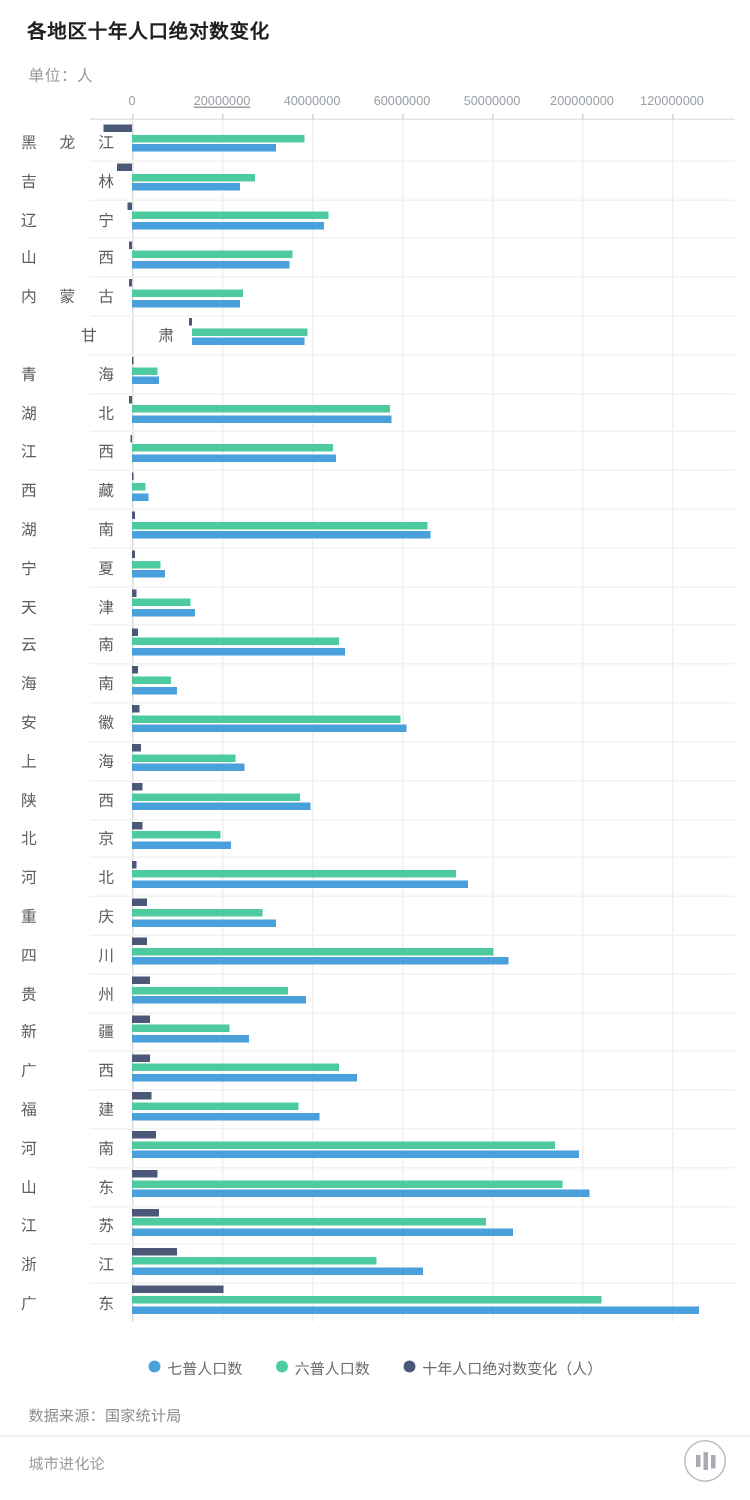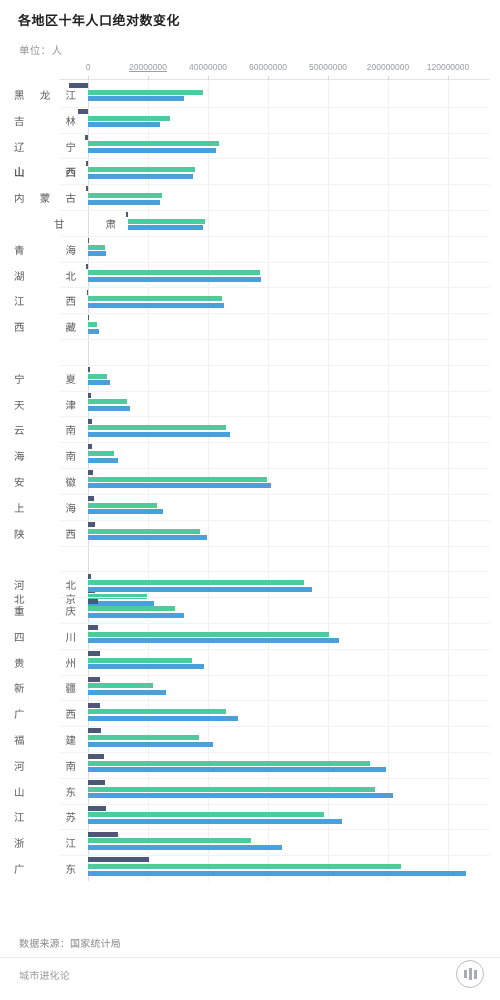--- a/index.html
+++ b/index.html
@@ -165,21 +165,21 @@
           <div class="bar b-seven" style="left: 88px; width: 95.55px; top: 15.4px;"></div>
         </div>
         <div class="sep" style="top: 25.8065px;"></div>
         <div class="row" style="top: 51.6129px; height: 25.8065px;">
           <div class="row-label">辽　宁</div>
           <div class="bar b-change" style="left: 84.55px; width: 3.45px; top: 2.2px;"></div>
           <div class="bar b-six" style="left: 88px; width: 131.238px; top: 8.8px;"></div>
           <div class="bar b-seven" style="left: 88px; width: 127.773px; top: 15.4px;"></div>
         </div>
         <div class="sep" style="top: 51.6129px;"></div>
-        <div class="row" style="top: 77.4194px; height: 25.8065px; font-weight: bold;">
+        <div class="row" style="top: 77.4194px; height: 25.8065px;">
           <div class="row-label">山　西</div>
           <div class="bar b-change" style="left: 85.63px; width: 2.37px; top: 2.2px;"></div>
           <div class="bar b-six" style="left: 88px; width: 107.136px; top: 8.8px;"></div>
           <div class="bar b-seven" style="left: 88px; width: 104.76px; top: 15.4px;"></div>
         </div>
         <div class="sep" style="top: 77.4194px;"></div>
         <div class="row" style="top: 103.226px; height: 25.8065px;">
           <div class="row-label">内蒙古</div>
           <div class="bar b-change" style="left: 86.02px; width: 1.98px; top: 2.2px;"></div>
           <div class="bar b-six" style="left: 88px; width: 74.118px; top: 8.8px;"></div>
@@ -214,20 +214,26 @@
           <div class="bar b-seven" style="left: 88px; width: 135.564px; top: 15.4px;"></div>
         </div>
         <div class="sep" style="top: 206.452px;"></div>
         <div class="row" style="top: 232.258px; height: 25.8065px;">
           <div class="row-label">西　藏</div>
           <div class="bar b-change" style="left: 88px; width: 1.23px; top: 2.2px;"></div>
           <div class="bar b-six" style="left: 88px; width: 9.006px; top: 8.8px;"></div>
           <div class="bar b-seven" style="left: 88px; width: 10.944px; top: 15.4px;"></div>
         </div>
         <div class="sep" style="top: 232.258px;"></div>
+        <div class="row" style="top: 258.065px; height: 25.8065px;">
+          <div class="row-label">湖　南</div>
+          <div class="bar b-change" style="left: 88px; width: 1.8px; top: 2.2px;"></div>
+          <div class="bar b-six" style="left: 88px; width: 197.052px; top: 8.8px;"></div>
+          <div class="bar b-seven" style="left: 88px; width: 199.332px; top: 15.4px;"></div>
+        </div>
         <div class="sep" style="top: 258.065px;"></div>
         <div class="row" style="top: 283.871px; height: 25.8065px;">
           <div class="row-label">宁　夏</div>
           <div class="bar b-change" style="left: 88px; width: 1.71px; top: 2.2px;"></div>
           <div class="bar b-six" style="left: 88px; width: 18.903px; top: 8.8px;"></div>
           <div class="bar b-seven" style="left: 88px; width: 21.606px; top: 15.4px;"></div>
         </div>
         <div class="sep" style="top: 283.871px;"></div>
         <div class="row" style="top: 309.677px; height: 25.8065px;">
           <div class="row-label">天　津</div>
@@ -264,21 +270,21 @@
           <div class="bar b-seven" style="left: 88px; width: 74.61px; top: 15.4px;"></div>
         </div>
         <div class="sep" style="top: 412.903px;"></div>
         <div class="row" style="top: 438.71px; height: 25.8065px;">
           <div class="row-label">陕　西</div>
           <div class="bar b-change" style="left: 88px; width: 6.6px; top: 2.2px;"></div>
           <div class="bar b-six" style="left: 88px; width: 111.981px; top: 8.8px;"></div>
           <div class="bar b-seven" style="left: 88px; width: 118.584px; top: 15.4px;"></div>
         </div>
         <div class="sep" style="top: 438.71px;"></div>
-        <div class="row" style="top: 464.516px; height: 25.8065px; margin-top: 40px;">
+        <div class="row" style="top: 464.516px; height: 25.8065px;">
           <div class="row-label">北　京</div>
           <div class="bar b-change" style="left: 88px; width: 6.84px; top: 2.2px;"></div>
           <div class="bar b-six" style="left: 88px; width: 58.836px; top: 8.8px;"></div>
           <div class="bar b-seven" style="left: 88px; width: 65.679px; top: 15.4px;"></div>
         </div>
         <div class="sep" style="top: 464.516px;"></div>
         <div class="row" style="top: 490.323px; height: 25.8065px;">
           <div class="row-label">河　北</div>
           <div class="bar b-change" style="left: 88px; width: 2.88px; top: 2.2px;"></div>
           <div class="bar b-six" style="left: 88px; width: 215.562px; top: 8.8px;"></div>
@@ -358,20 +364,34 @@
         <div class="row" style="top: 774.194px; height: 25.8065px;">
           <div class="row-label">广　东</div>
           <div class="bar b-change" style="left: 88px; width: 60.51px; top: 2.2px;"></div>
           <div class="bar b-six" style="left: 88px; width: 312.909px; top: 8.8px;"></div>
           <div class="bar b-seven" style="left: 88px; width: 378.036px; top: 15.4px;"></div>
         </div>
         <div class="sep" style="top: 774.194px;"></div>
       </div>
   </div>
 
+  <div class="legend" id="legend">
+      <div class="legend-item">
+        <span class="legend-dot" style="background: rgb(73, 160, 219);"></span>
+        <span class="legend-text">七普人口数</span>
+      </div>
+      <div class="legend-item">
+        <span class="legend-dot" style="background: rgb(78, 203, 158);"></span>
+        <span class="legend-text">六普人口数</span>
+      </div>
+      <div class="legend-item">
+        <span class="legend-dot" style="background: rgb(75, 88, 120);"></span>
+        <span class="legend-text">十年人口绝对数变化（人）</span>
+      </div>
+    </div>
 
   <div class="source">数据来源：国家统计局</div>
   <div class="divider"></div>
   <div class="brand">城市进化论</div>
   <div class="logo">
     <span class="lg-bar s1"></span>
       <span class="lg-bar s2"></span>
       <span class="lg-bar s3"></span>
   </div>
 

